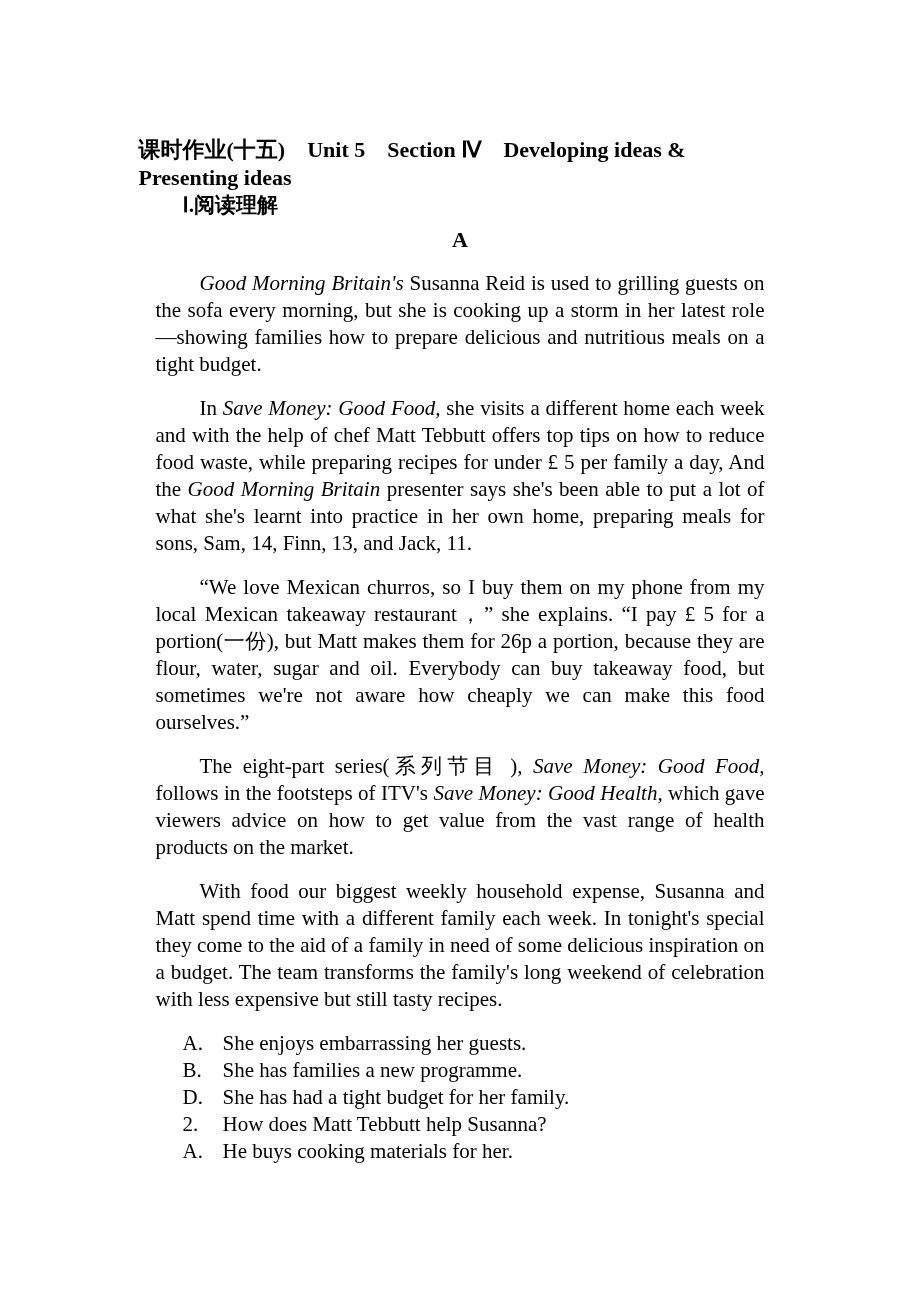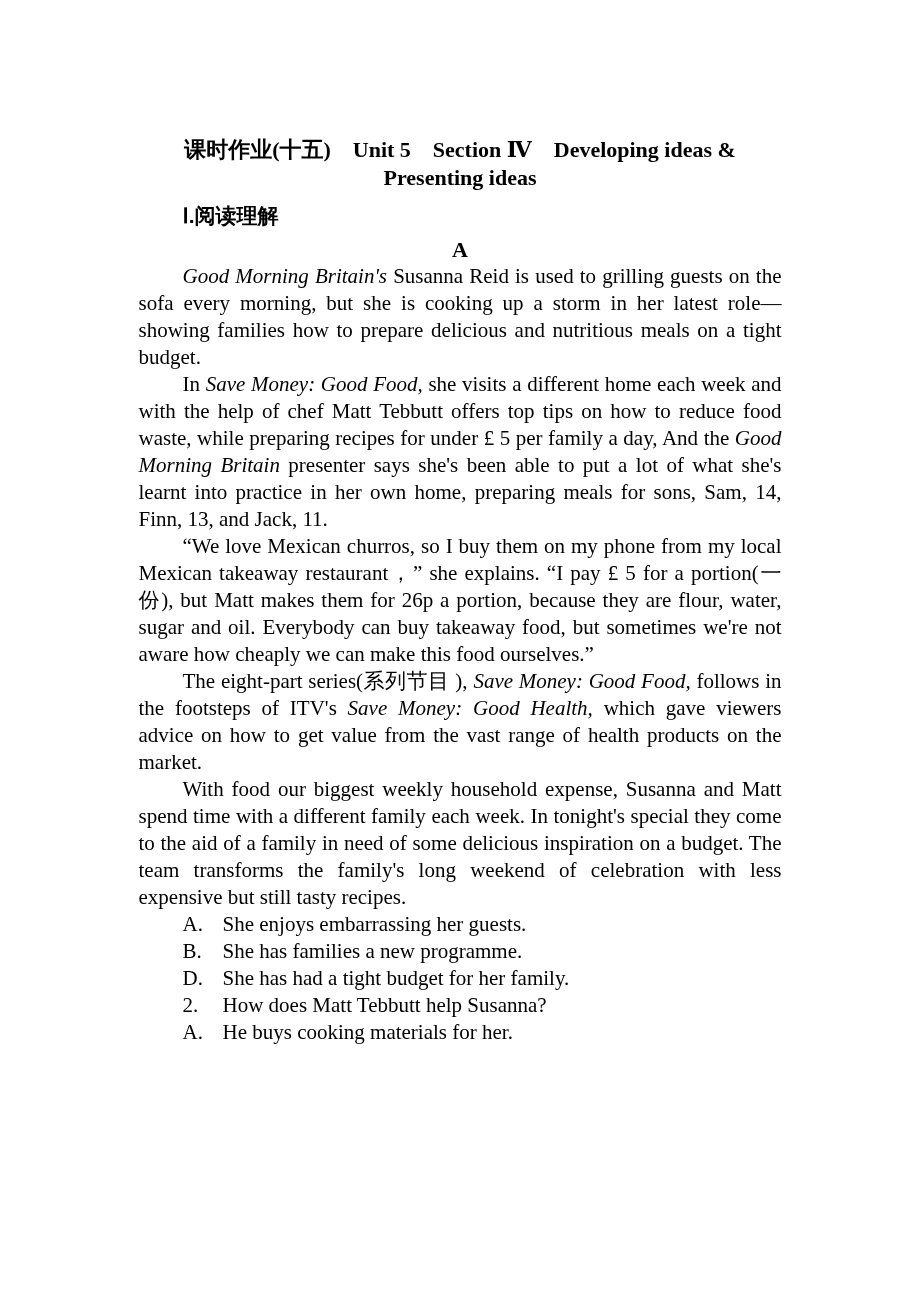--- a/index.html
+++ b/index.html
@@ -21,40 +21,40 @@
     margin: 0 auto;
     padding-top: 136px;
     font-size: 21px;
     line-height: 27px;
   }
   .title {
     margin: 0;
     font-size: 22px;
     line-height: 28px;
     font-weight: bold;
-    text-align: center;
+    font-family: Liberation Serif, serif;
   }
   .title-line { display: block; }
   .section-heading {
-    margin-top: 10px;
+    margin-top: 0;
     padding-left: 44px;
-    font-family: Liberation Sans, sans-serif;
+    font-family: Liberation Serif, serif;
     font-weight: bold;
     font-size: 21px;
     line-height: 27px;
   }
   .passage-label {
     margin-top: 7px;
     text-align: center;
     font-weight: bold;
     font-size: 22px;
     line-height: 27px;
   }
   .para {
-    margin: 0;
+    margin: 17px;
     text-indent: 44px;
     text-align: justify;
     text-align-last: left;
   }
   .para em { font-style: italic; }
   .q-line {
     margin: 0;
     padding-left: 44px;
   }
   .q-label {

